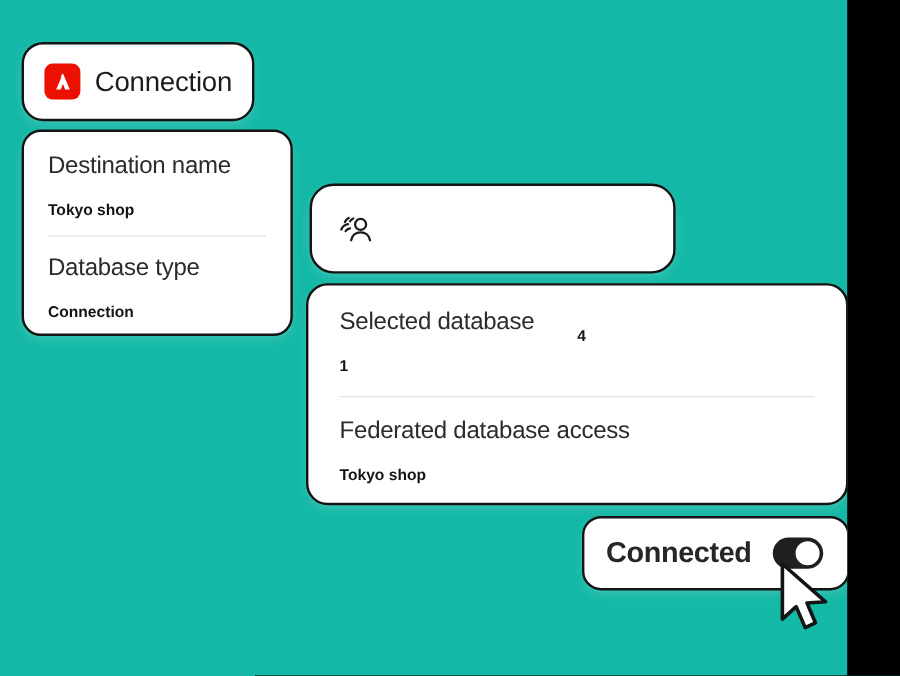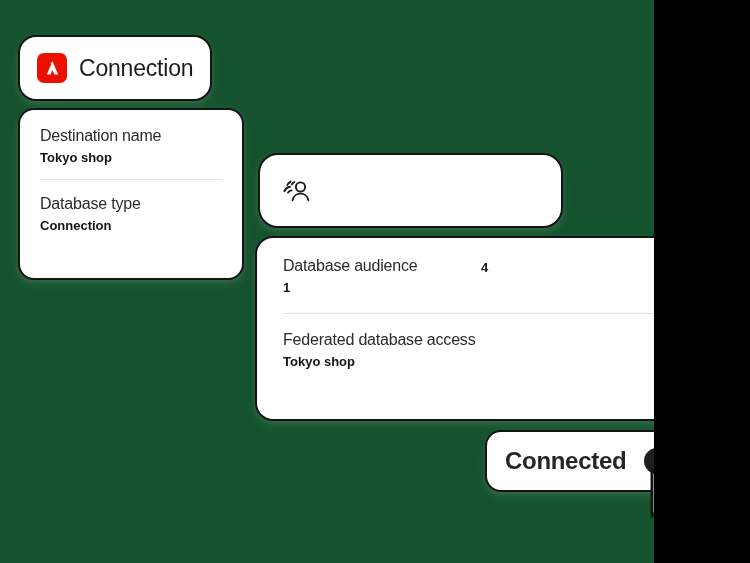--- a/index.html
+++ b/index.html
@@ -2,23 +2,23 @@
 <html><head>
 <meta charset="utf-8">
 <style>
   html, body {
     margin: 0;
     padding: 0;
     background: #000000;
   }
   #stage {
     position: relative;
-    width: 654px;
+    width: 706px;
     height: 563px;
-    background: #14532d;
+    background: #14b8a6;
     overflow: hidden;
     font-family: "Liberation Sans", sans-serif;
     -webkit-font-smoothing: antialiased;
   }
 
   .card {
     position: absolute;
     background: #ffffff;
     border: 2.5px solid #141414;
     border-radius: 16px;
@@ -61,32 +61,32 @@
   
   #connection-details-card {
     left: 18px;
     top: 108px;
     width: 226px;
     height: 172px;
     padding: 16px 20px 0 20px;
   }
 
   .field-label {
-    font-size: 16px;
+    font-size: 20px;
     color: #2b2b2b;
     font-weight: 400;
     letter-spacing: -0.2px;
     line-height: 1.25;
     white-space: nowrap;
   }
   .field-value {
     font-size: 13px;
     color: #141414;
     font-weight: 700;
-    margin-top: 4px;
+    margin-top: 16px;
     letter-spacing: 0;
     white-space: nowrap;
   }
   .divider {
     height: 1px;
     background: #e2e2e2;
     margin: 14px 0 14px 0;
   }
 
   
@@ -204,21 +204,21 @@
         <path d="M7.4 10.0a6.6 6.6 0 0 1 3.2-3.4"></path>
         <path d="M4.4 16.2a7.4 7.4 0 0 1 5.6-4.4"></path>
         <path d="M8.0 17.6a5.6 5.6 0 0 1 3.6-2.2"></path>
       </svg>
     </span>
   </div>
 
   <div class="card" id="summary-panel">
     <div class="summary-row">
       <div class="summary-col">
-        <div class="field-label">Database audience</div>
+        <div class="field-label">Selected database</div>
         <div class="field-value">1</div>
       </div>
       <div class="summary-col">
         <div class="field-value">4</div>
       </div>
     </div>
     <div class="panel-divider"></div>
     <div>
       <div class="field-label">Federated database access</div>
       <div class="field-value">Tokyo shop</div>

